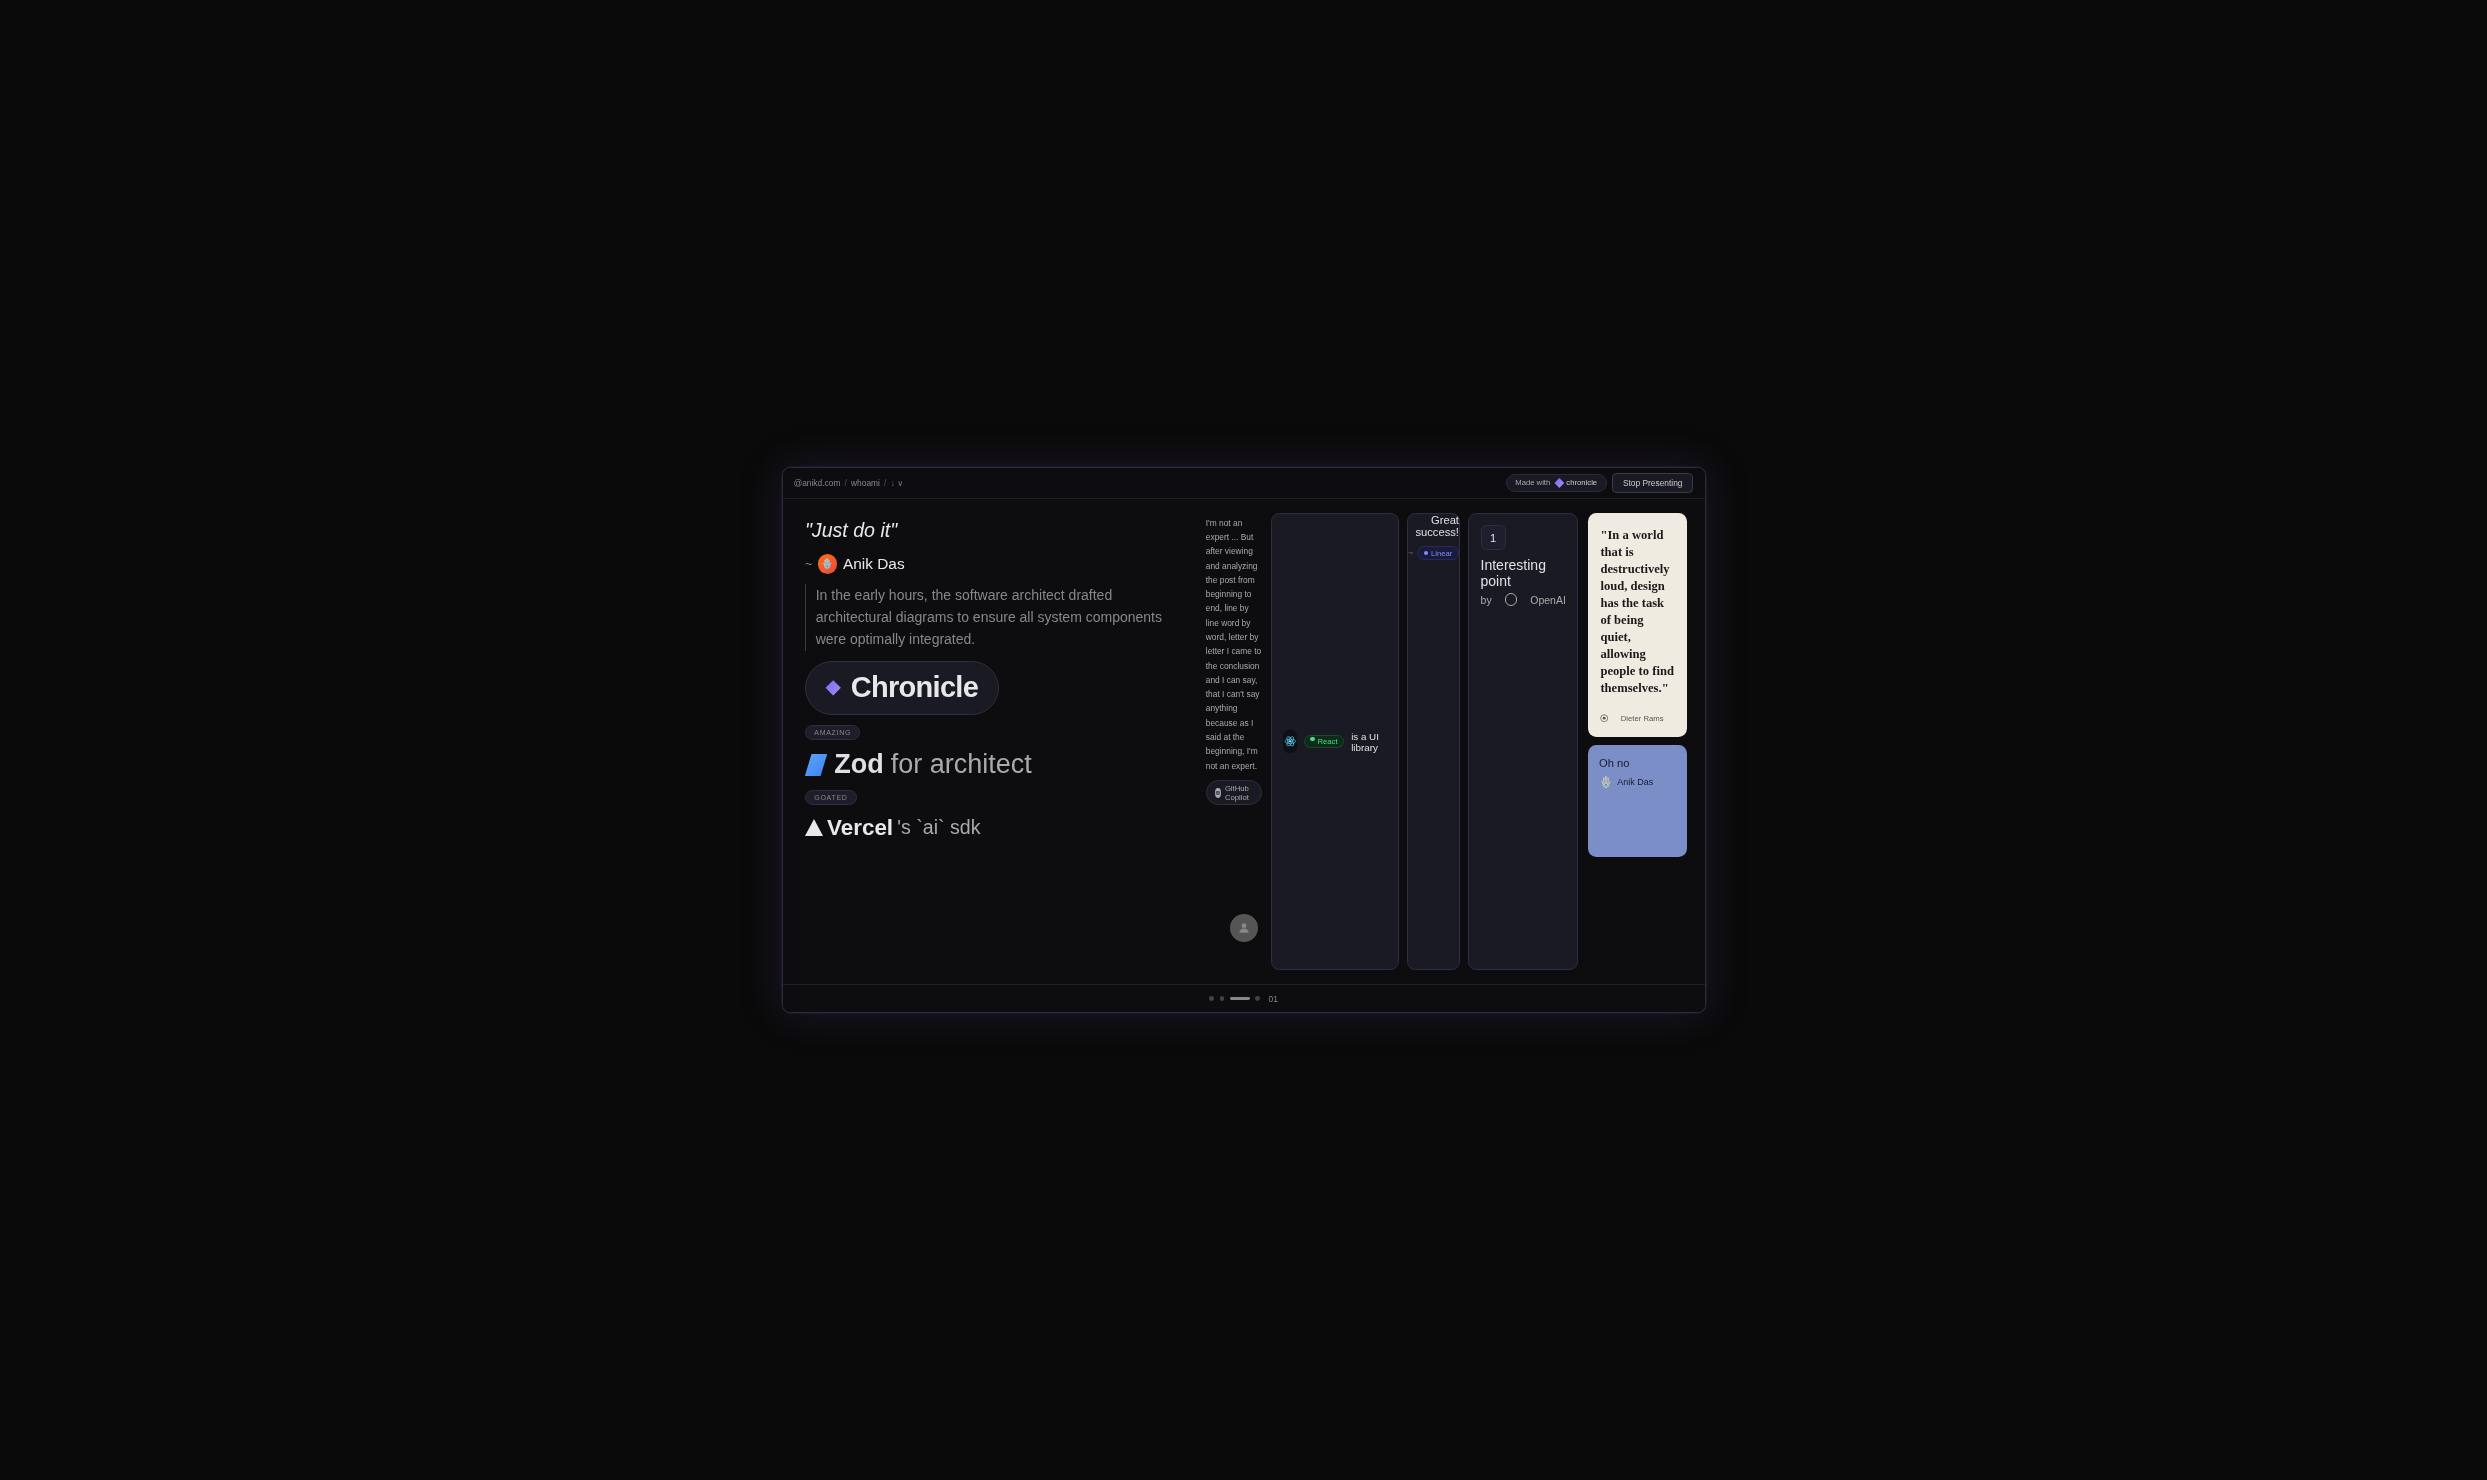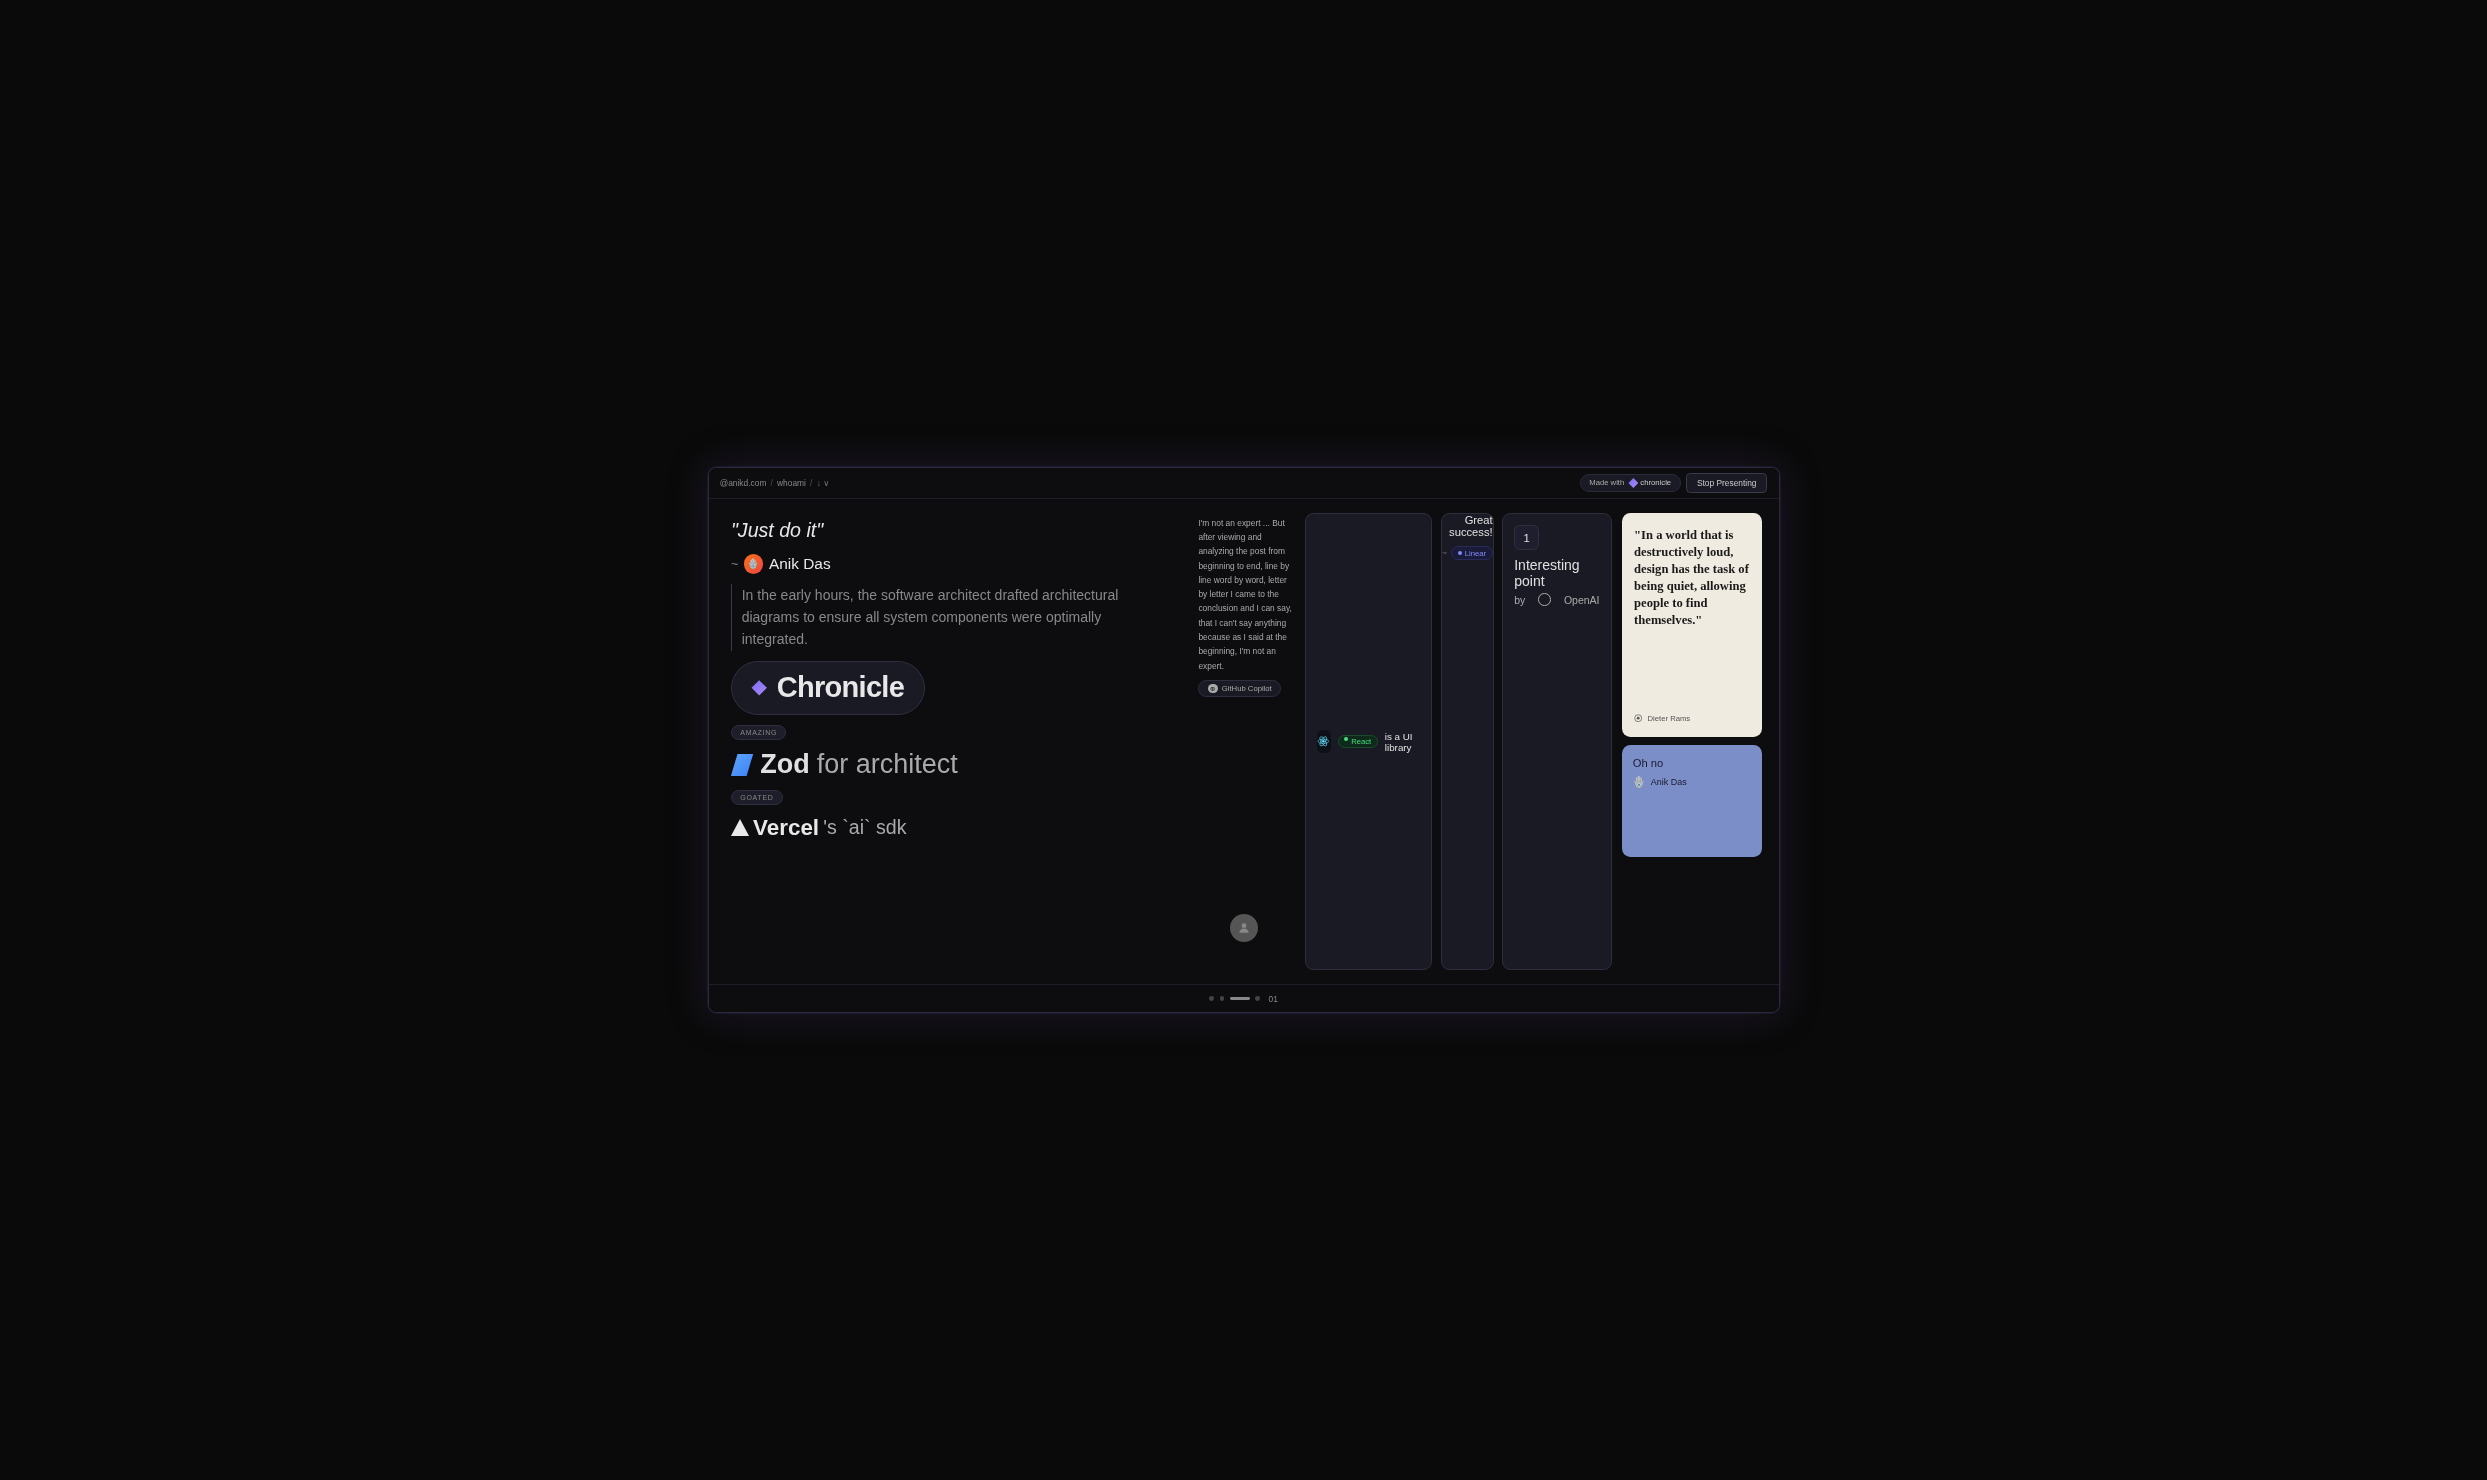--- a/index.html
+++ b/index.html
@@ -5,21 +5,21 @@
     * { box-sizing: border-box; margin: 0; padding: 0; }
     body {
       background: #0a0a0a;
       display: flex;
       justify-content: center;
       align-items: center;
       min-height: 100vh;
       font-family: -apple-system, BlinkMacSystemFont, 'Segoe UI', sans-serif;
     }
     .outer-frame {
-      width: 1072px;
+      width: 924px;
       height: 546px;
       background: #0d0d10;
       border-radius: 8.4px;
       border: 0.7px solid #2a2a3a;
       overflow: hidden;
       display: flex;
       flex-direction: column;
       box-shadow: 0 0 42px rgba(80, 60, 120, 0.3), 0 0 0 0.7px rgba(100,80,160,0.2);
     }
     
@@ -383,21 +383,21 @@
     .design-quote-text {
       font-size: 12.6px;
       font-weight: 700;
       color: #1a1a1a;
       line-height: 1.35;
       font-family: Georgia, serif;
     }
     .design-quote-attr {
       display: flex;
       align-items: center;
-      gap: 5px;
+      gap: 12px;
       font-size: 7.7px;
       color: #555;
       margin-top: 14px;
     }
     
     .oh-no-card {
       background: #7b8ec8;
       border-radius: 8.4px;
       padding: 11.2px;
       min-height: 112px;

